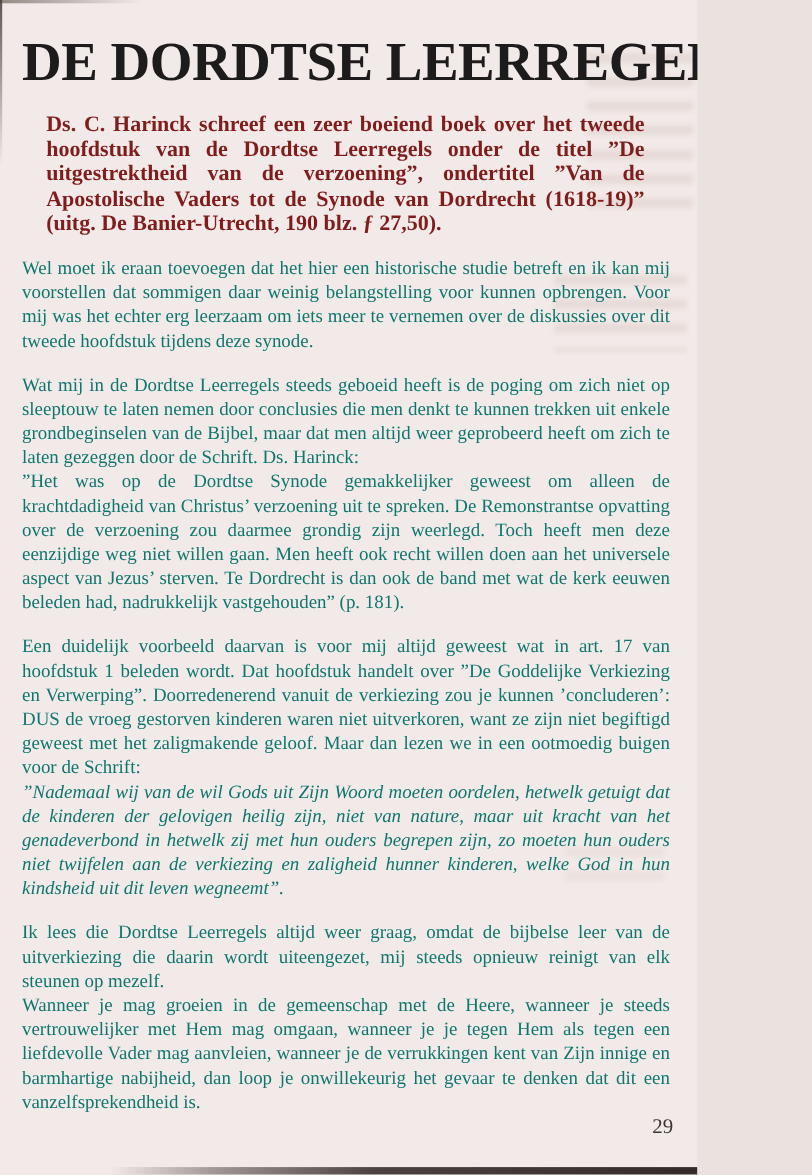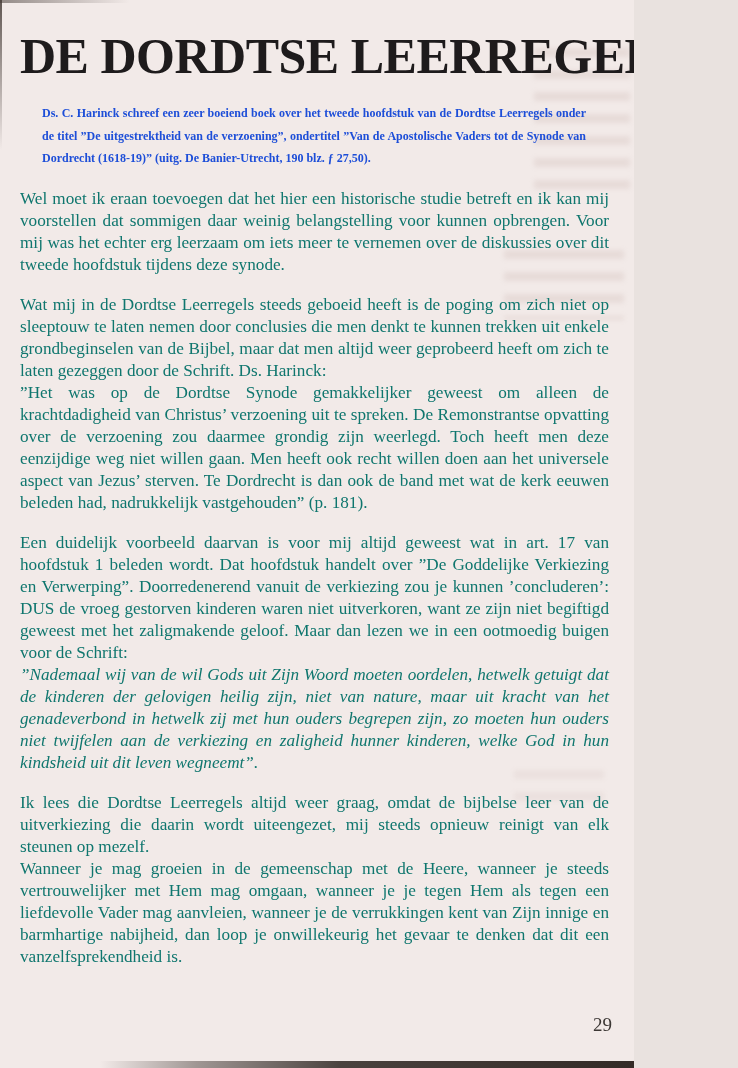--- a/index.html
+++ b/index.html
@@ -29,24 +29,24 @@
     font-size: 50px;
     line-height: 52px;
     letter-spacing: -0.5px;
     color: #1e1b1c;
     margin: 6px 0 0 0;
     white-space: nowrap;
   }
   .intro {
     margin: 20px 23px 0 22px;
     font-weight: 700;
-    font-size: 12px;
+    font-size: 20px;
     line-height: 22.5px;
     text-align: justify;
-    color: #1d4ed8;
+    color: #7f1d1d;
   }
   .body-text {
     margin-top: 12px;
   }
   .body-text p {
     margin: 0;
     font-size: 17.2px;
     line-height: 22px;
     text-align: justify;
     color: #0f766e;

